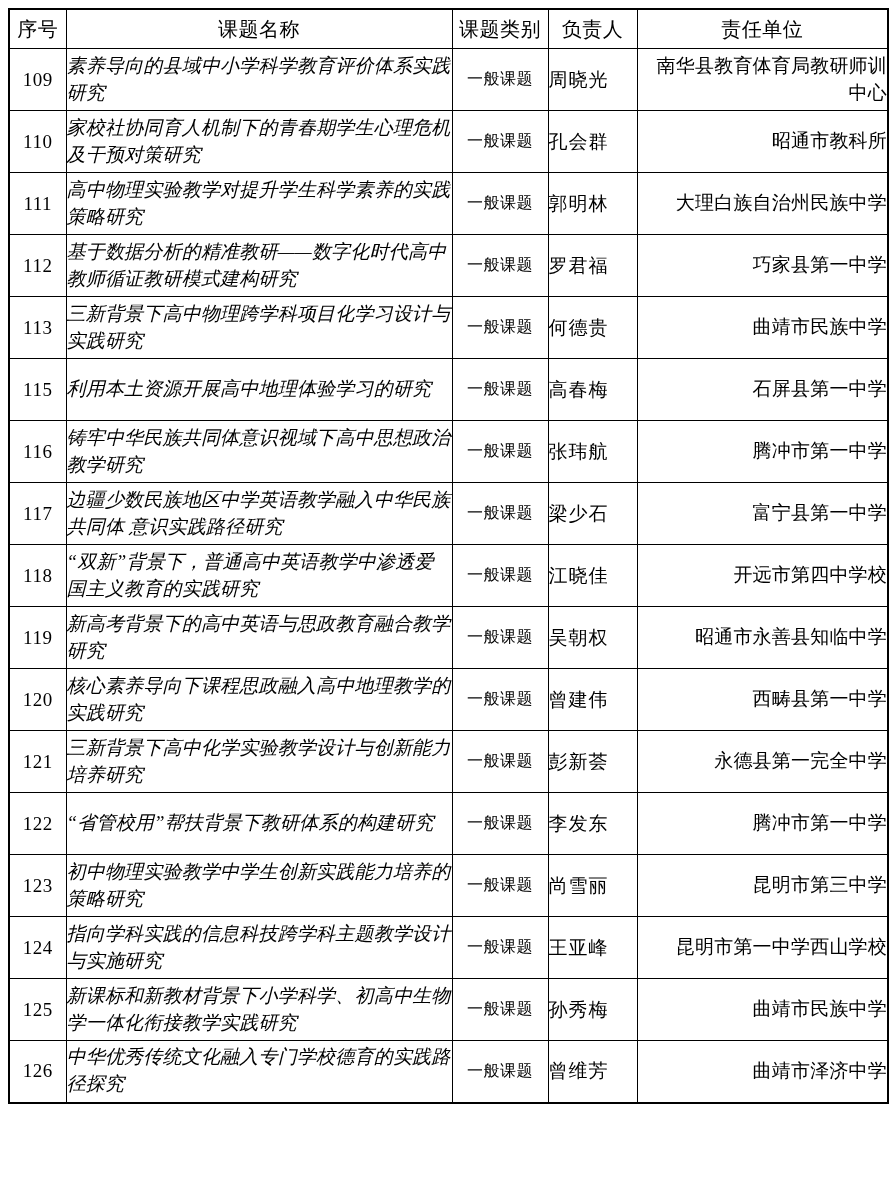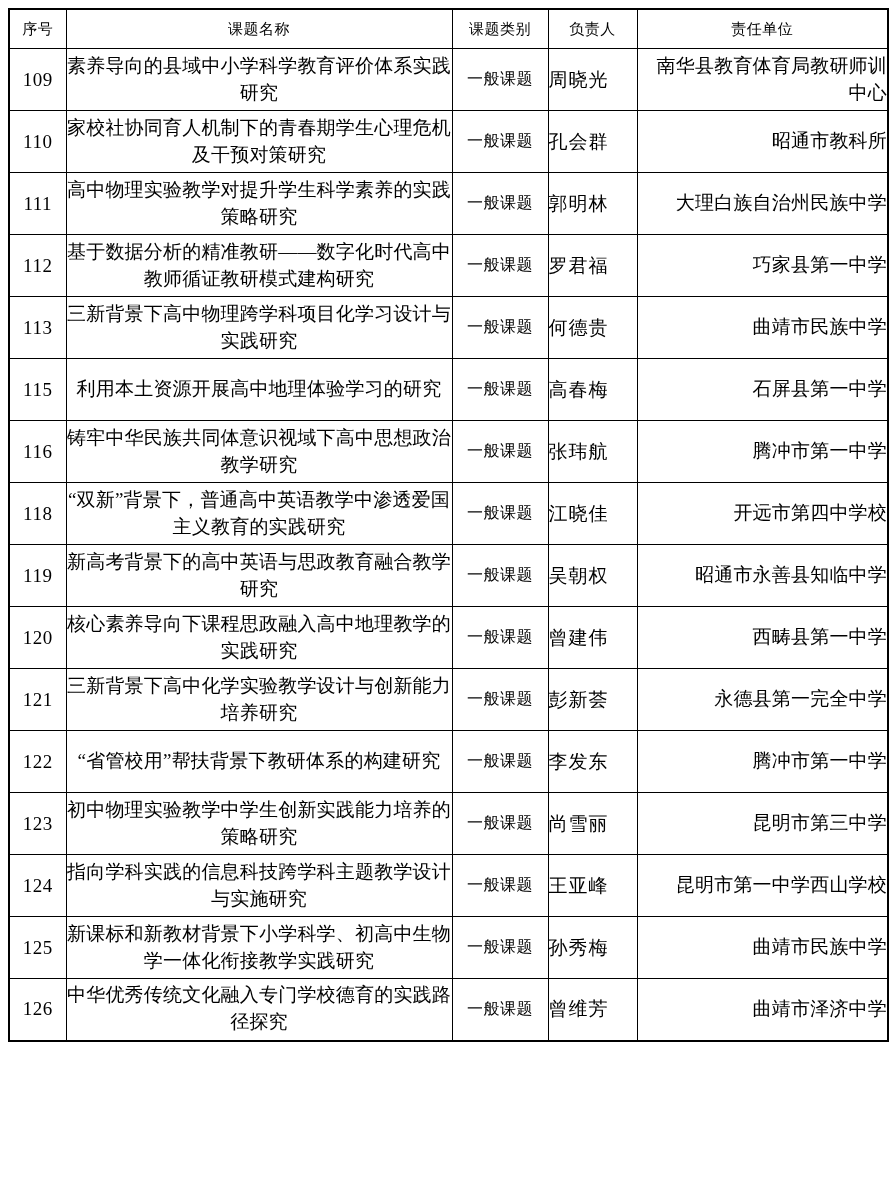--- a/index.html
+++ b/index.html
@@ -37,38 +37,39 @@
   table.grant-table th,
   table.grant-table td {
     border: 1.5px solid #000;
     padding: 0;
     vertical-align: middle;
     font-weight: normal;
   }
   thead th {
     height: 38px;
     text-align: center;
-    font-size: 15px;
+    font-size: 20px;
     line-height: 1.25;
     letter-spacing: 0.5px;
     margin-left: 8px;
   }
   td.seq {
     text-align: center;
     font-size: 19px;
     font-family: "Liberation Serif", "DejaVu Serif", serif;
     letter-spacing: 0.5px;
     margin-top: 40px;
   }
   td.title {
-    text-align: center;
+    text-align: left;
     font-size: 19px;
     line-height: 1.42;
     padding: 2px 4px 2px 8px;
     letter-spacing: 0.2px;
+    font-style: italic;
   }
   td.type {
     text-align: center;
     font-size: 16px;
     letter-spacing: 0.5px;
   }
   td.person {
     font-size: 19px;
     letter-spacing: 1px;
   }
@@ -146,20 +147,27 @@
           <td class="unit">石屏县第一中学</td>
         </tr>
         <tr>
           <td class="seq">116</td>
           <td class="title">铸牢中华民族共同体意识视域下高中思想政治教学研究</td>
           <td class="type">一般课题</td>
           <td class="person">张玮航</td>
           <td class="unit">腾冲市第一中学</td>
         </tr>
         <tr>
+          <td class="seq">117</td>
+          <td class="title">边疆少数民族地区中学英语教学融入中华民族共同体 意识实践路径研究</td>
+          <td class="type">一般课题</td>
+          <td class="person">梁少石</td>
+          <td class="unit">富宁县第一中学</td>
+        </tr>
+        <tr>
           <td class="seq">118</td>
           <td class="title">“双新”背景下，普通高中英语教学中渗透爱国主义教育的实践研究</td>
           <td class="type">一般课题</td>
           <td class="person">江晓佳</td>
           <td class="unit">开远市第四中学校</td>
         </tr>
         <tr>
           <td class="seq">119</td>
           <td class="title">新高考背景下的高中英语与思政教育融合教学研究</td>
           <td class="type">一般课题</td>

